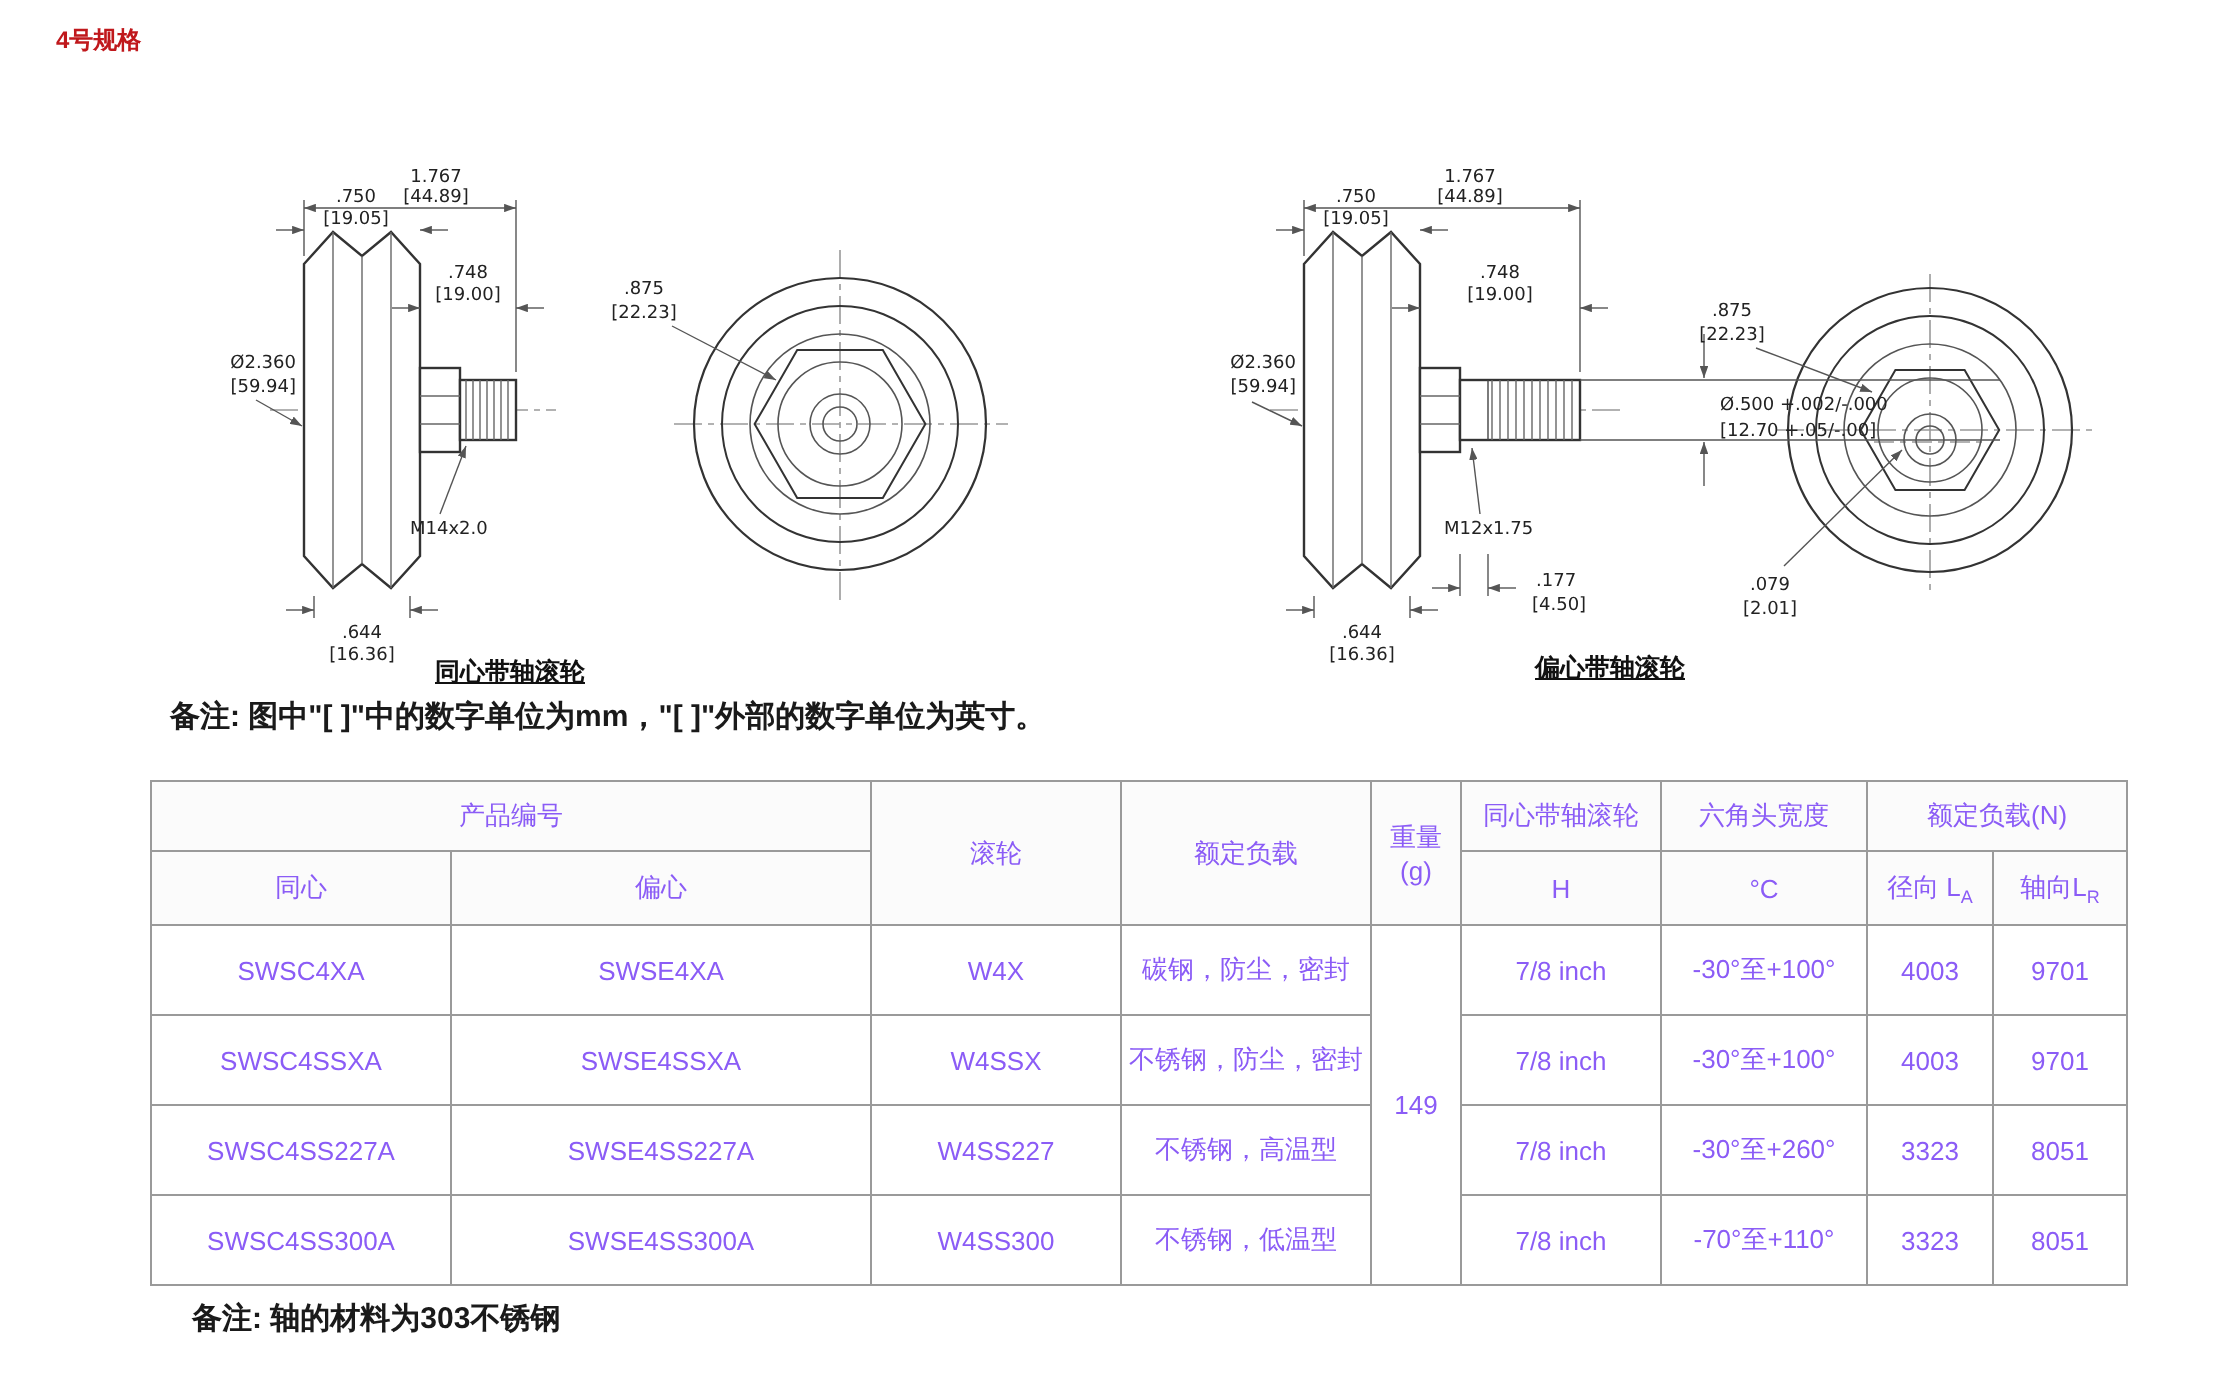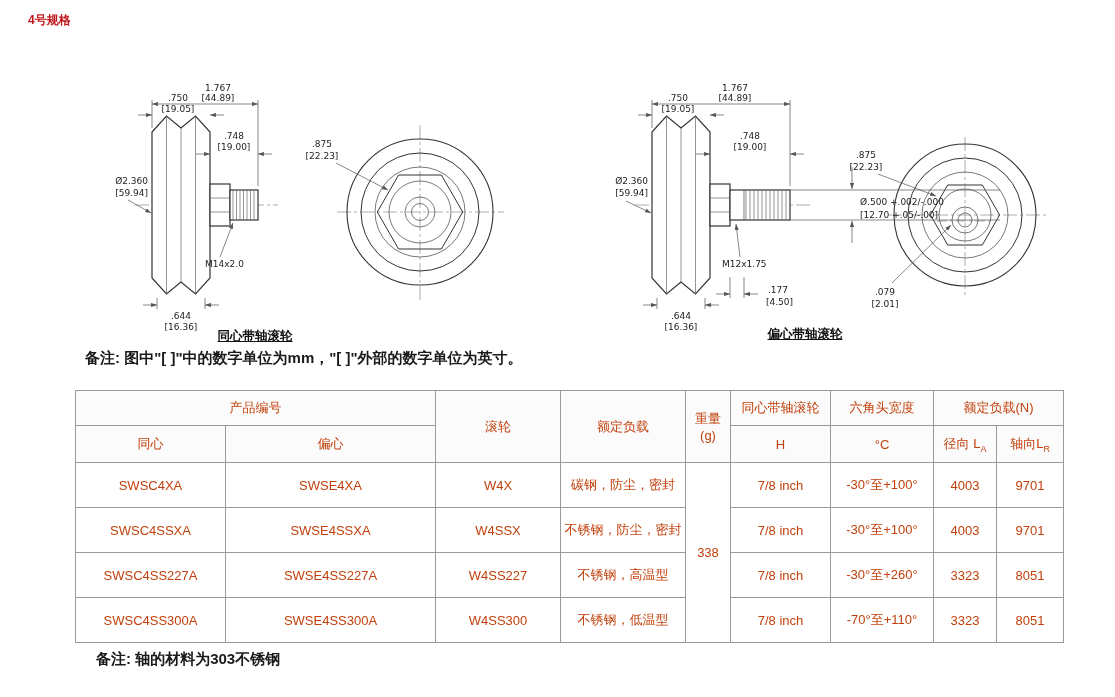--- a/index.html
+++ b/index.html
@@ -21,21 +21,21 @@
   .cap-right{left:735px;top:326px;}
   .note{
     position:absolute;font-size:15px;font-weight:600;color:#1a1a1a;
   }
   .note-units{left:85px;top:349px;}
   .note-material{left:96px;top:650px;}
   svg text{font-family:"DejaVu Sans","Liberation Sans",sans-serif;}
   table.spec{
     position:absolute;left:75px;top:390px;width:988px;
     border-collapse:collapse;table-layout:fixed;
-    font-size:13px;color:#c2410c;
+    font-size:13px;color:#8b5cf6;
     border:1.5px solid #8a8a8a;
   }
   table.spec th, table.spec td{
     border:1px solid #9a9a9a;
     text-align:center;vertical-align:middle;
     font-weight:normal;padding:0 2px;
     background:#fff;
   }
   table.spec thead th{height:34px;background:#fbfbfb;}
   table.spec thead tr+tr th{height:36px;}
@@ -258,21 +258,21 @@
       <th><span>径向 L</span><sub>A</sub></th>
       <th><span>轴向L</span><sub>R</sub></th>
     </tr>
   </thead>
   <tbody>
     <tr>
       <td>SWSC4XA</td>
       <td>SWSE4XA</td>
       <td>W4X</td>
       <td>碳钢，防尘，密封</td>
-      <td rowspan="4">338</td>
+      <td rowspan="4">149</td>
       <td>7/8 inch</td>
       <td>-30°至+100°</td>
       <td>4003</td>
       <td>9701</td>
     </tr>
     <tr>
       <td>SWSC4SSXA</td>
       <td>SWSE4SSXA</td>
       <td>W4SSX</td>
       <td>不锈钢，防尘，密封</td>

